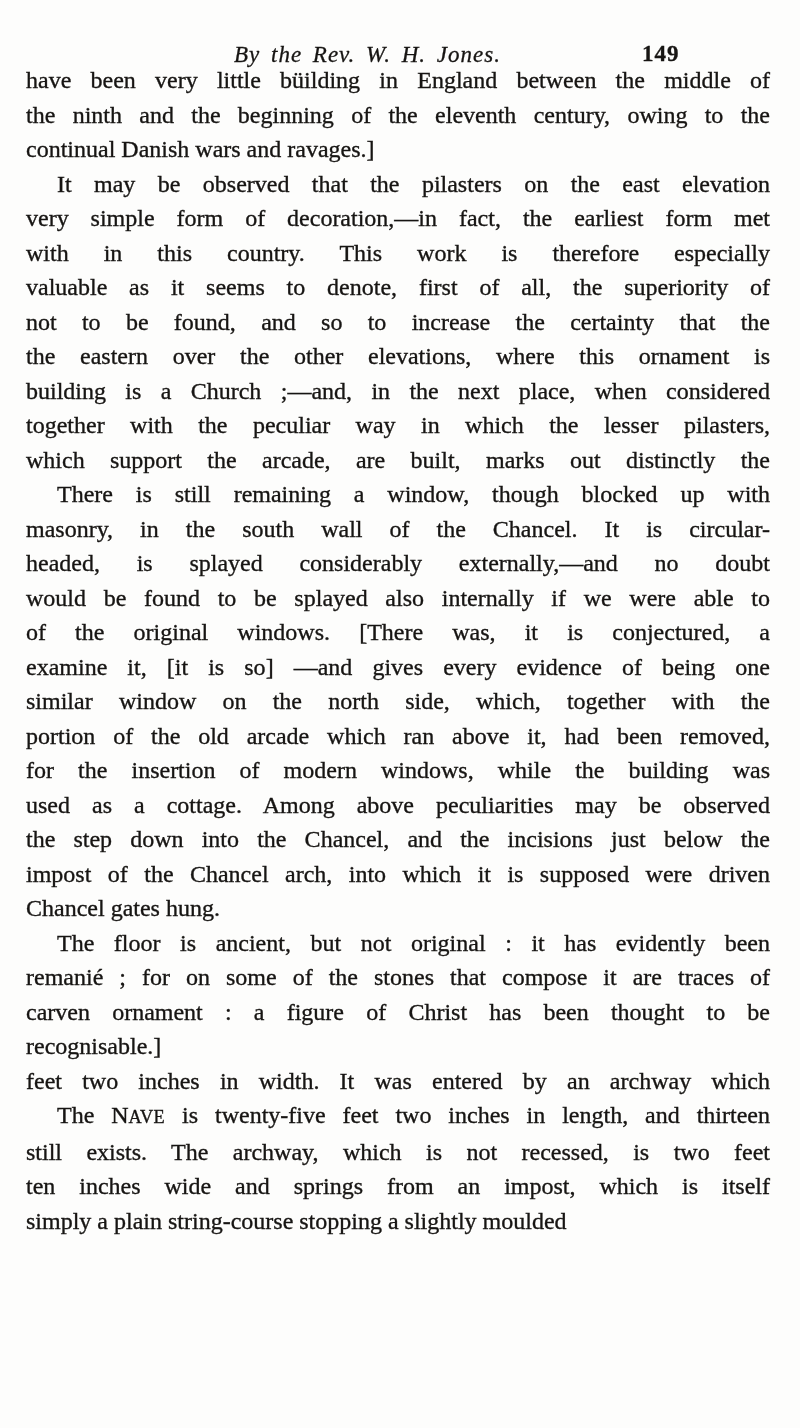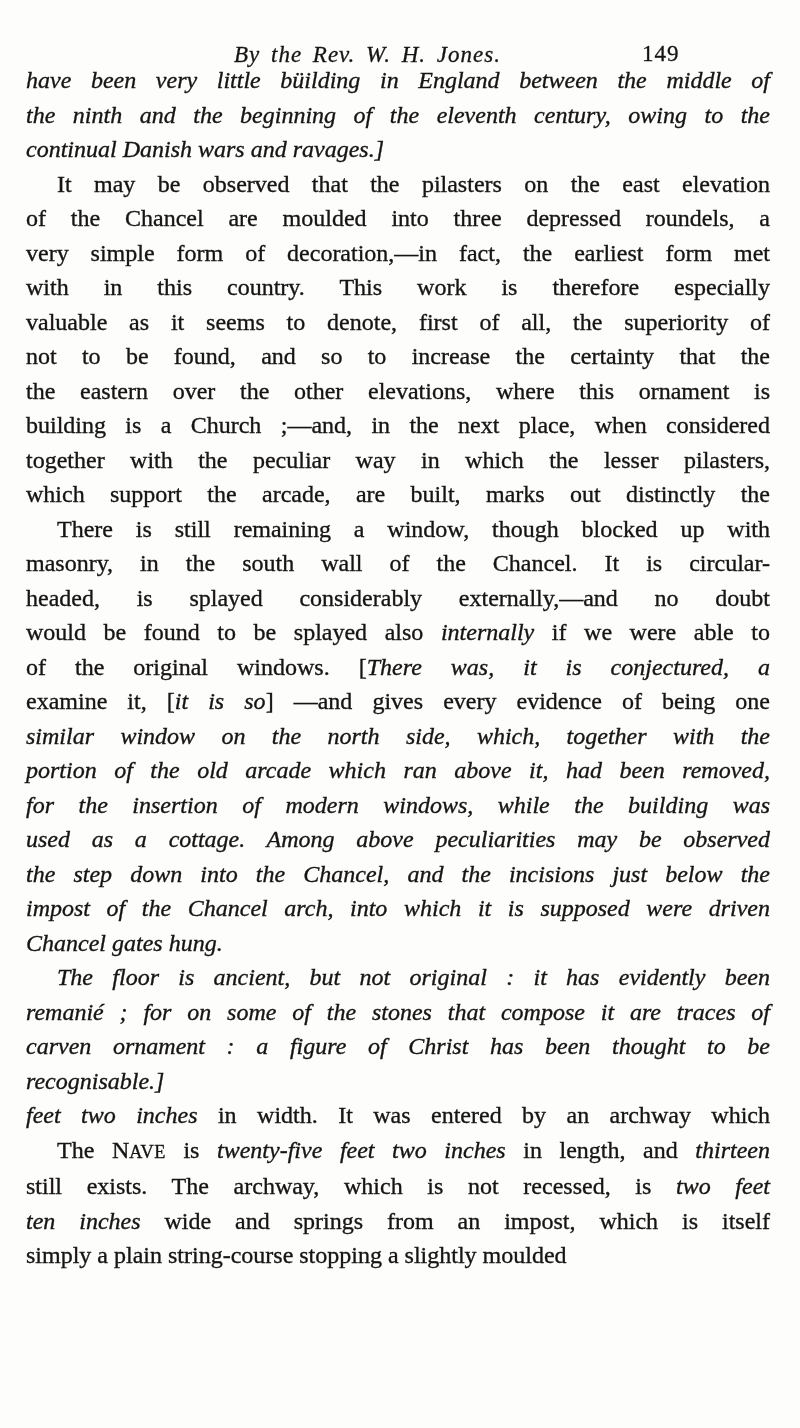--- a/index.html
+++ b/index.html
@@ -14,56 +14,55 @@
   .page-header{
     position:absolute; top:6px; left:0; width:800px; height:34px;margin-top:33px;
   }
   .running-title{
     position:absolute; left:234px; top:3px;
     font-style:italic; font-size:23px; letter-spacing:1px; word-spacing:4px;
     -webkit-text-stroke:0.3px #171513;
   }
   .page-number{
     position:absolute; left:642px; top:2px;
-    font-size:23px; letter-spacing:1px;
+    font-size:23px; letter-spacing:1px;font-weight:bold;
     -webkit-text-stroke:0.3px #171513;
   }
   .page-body{
     position:absolute; left:26px; top:63px; width:744px;
   }
   .para{margin:0;}
   .para + .para{}
   .line{
     font-size:24px; line-height:34.5px;
     text-align:justify; text-align-last:justify;
     -webkit-text-stroke:0.35px #171513;
     white-space:normal;
   }
   .line.lastline{text-align-last:left;}
   .line.indent{text-indent:31px;}
-  .it{font-style:italic;}
+  .it{}
   .sc{font-size:0.76em; letter-spacing:0.5px;}
 </style>
 </head>
 <body>
 
 <div class="page-header">
   <div class="running-title">By the Rev. W. H. Jones.</div>
   <div class="page-number">149</div>
 </div>
 
 <div class="page-body">
     <div class="para">
       <div class="line"><span class="it">have been very little büilding in England between the middle of</span></div>
       <div class="line"><span class="it">the ninth and the beginning of the eleventh century, owing to the</span></div>
       <div class="line lastline"><span class="it">continual Danish wars and ravages.]</span></div>
     </div>
     <div class="para">
       <div class="line indent"><span>It may be observed that the pilasters on the east elevation</span></div>
-      <div class="line"><span>of the Chancel are moulded into three depressed roundels, a</span></div>
       <div class="line"><span>very simple form of decoration,—in fact, the earliest form met</span></div>
       <div class="line"><span>with in this country.  This work is therefore especially</span></div>
       <div class="line"><span>valuable as it seems to denote, first of all, the superiority of</span></div>
       <div class="line"><span>not to be found, and so to increase the certainty that the</span></div>
       <div class="line"><span>the eastern over the other elevations, where this ornament is</span></div>
       <div class="line"><span>building is a Church ;—and, in the next place, when considered</span></div>
       <div class="line"><span>together with the peculiar way in which the lesser pilasters,</span></div>
       <div class="line"><span>which support the arcade, are built, marks out distinctly the</span></div>
     </div>
     <div class="para">

